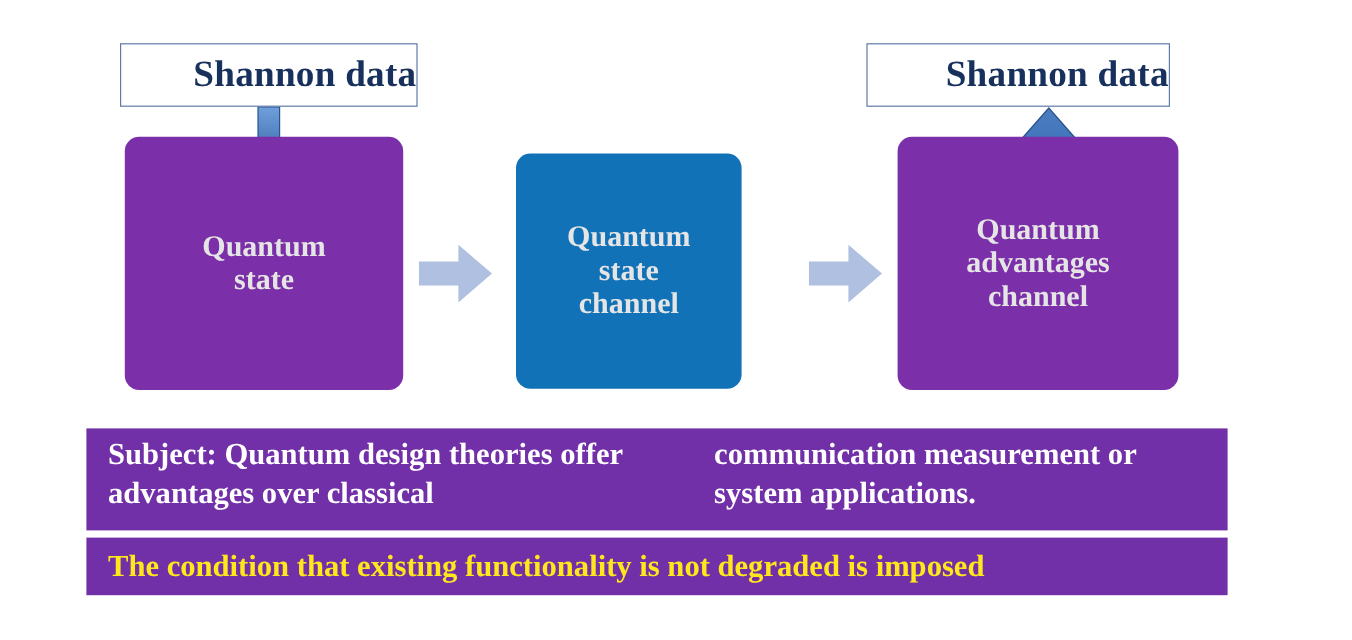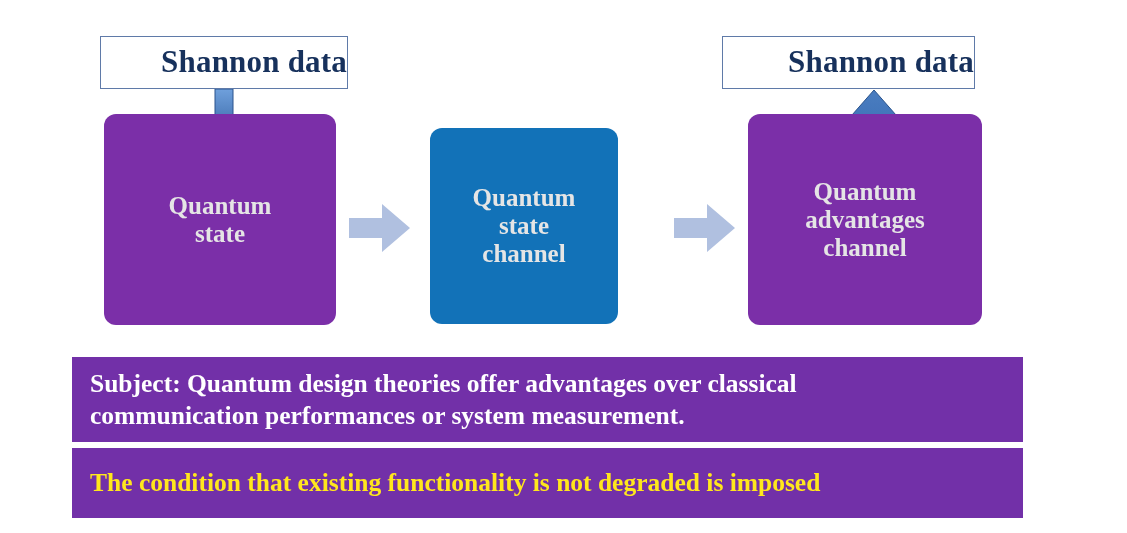--- a/index.html
+++ b/index.html
@@ -104,26 +104,26 @@
     padding: 6px 16px 6px 18px;
     font-weight: bold;
   }
   #banner-subject {
     top: 357px;
     height: 85px;
     color: #ffffff;
     font-size: 25.5px;
     line-height: 1.24;
     display: flex;
-    flex-direction: column;
+    flex-direction: row;
     justify-content: center;
   }
   #banner-condition {
     top: 448px;
-    height: 70px;
+    height: 48px;
     color: #ffe71c;
     font-size: 25.5px;
     line-height: 1.1;
     display: flex;
     align-items: center;
   }
 </style>
 </head>
 <body>
 
@@ -177,20 +177,20 @@
   </svg>
 
   <div class="proc-box" id="box-measurement">
     <span class="line-main">Quantum</span>
     <span class="line-main">advantages</span>
     <span class="line-main">channel</span>
   </div>
 
   <div class="banner" id="banner-subject">
     <span>Subject: Quantum design theories offer advantages over classical</span>
-    <span>communication performances or system measurement.</span>
+    <span>communication measurement or system applications.</span>
   </div>
 
   <div class="banner" id="banner-condition">
     <span>The condition that existing functionality is not degraded is imposed</span>
   </div>
 
 </div>
 
 </body></html>

